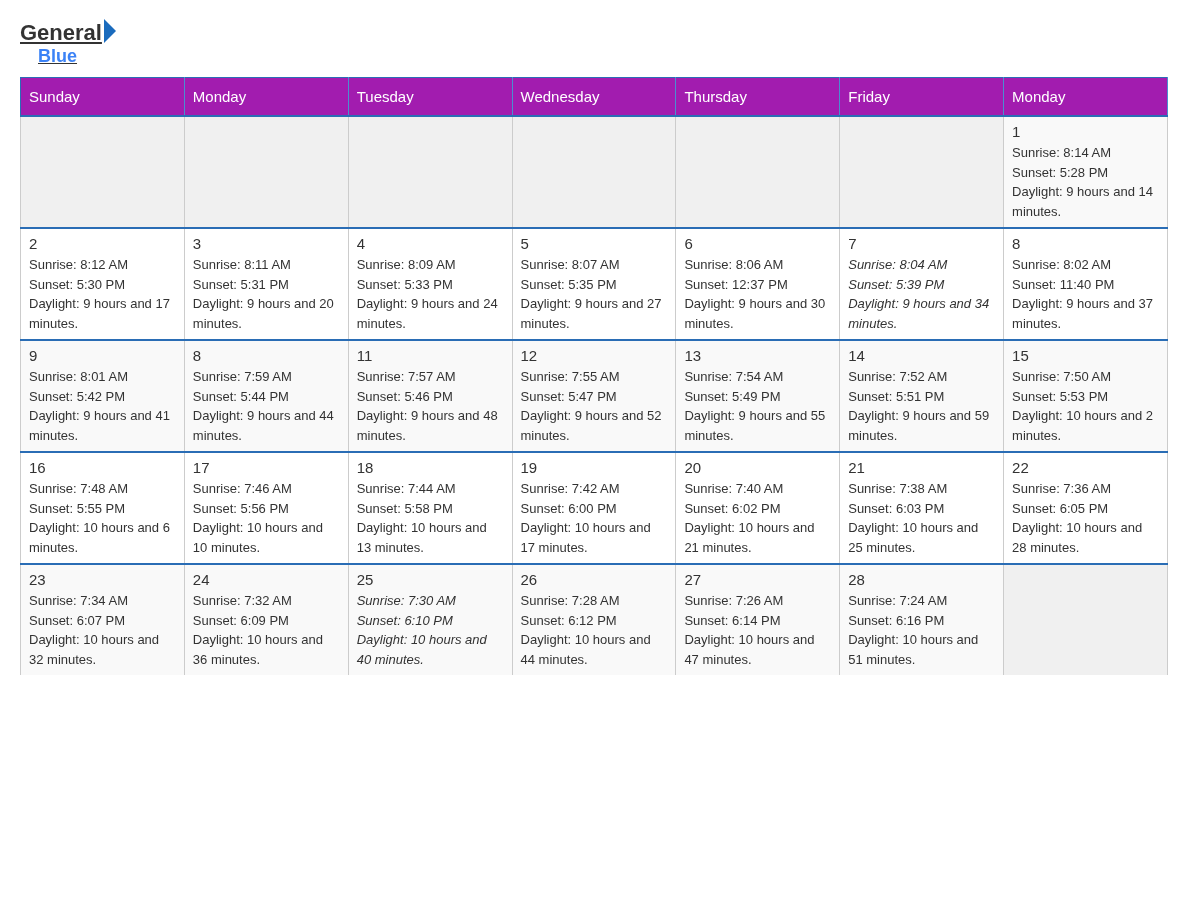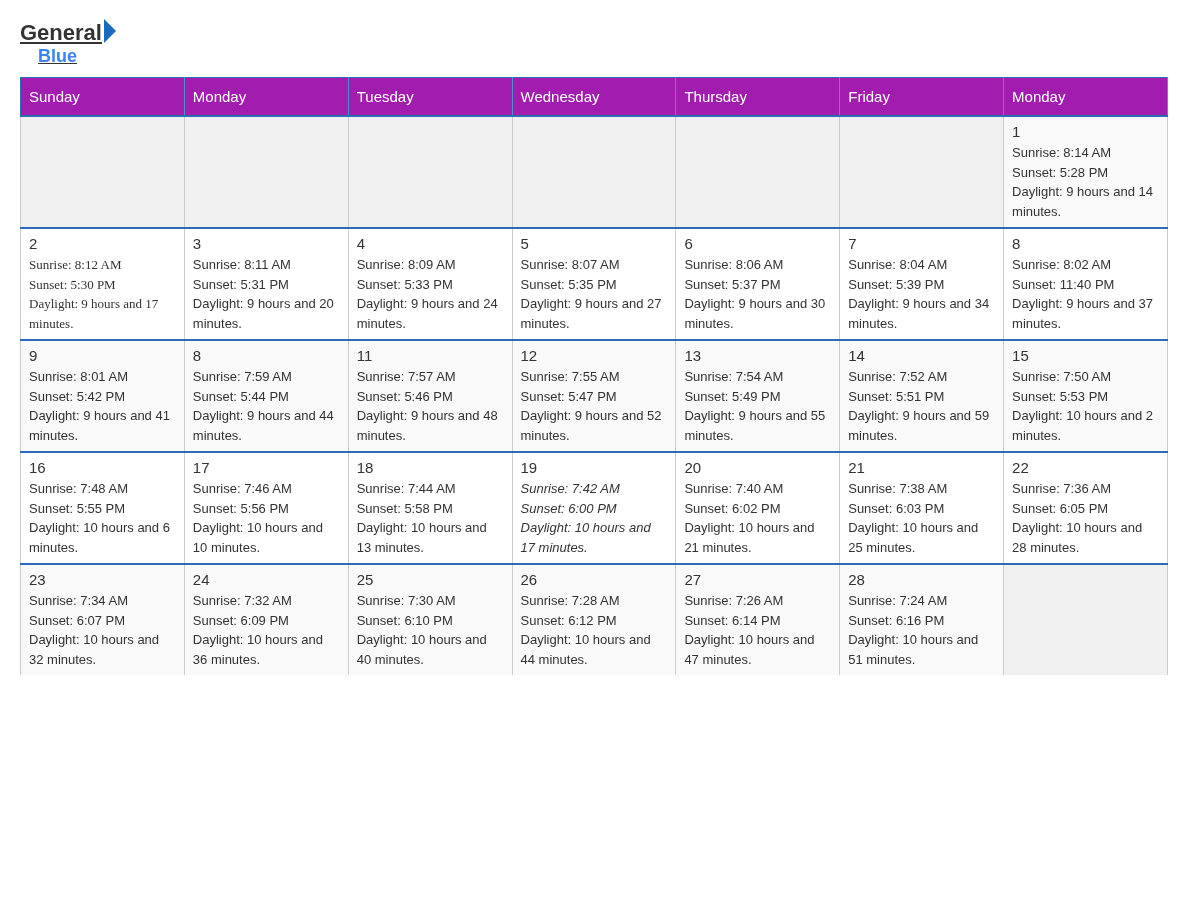--- a/index.html
+++ b/index.html
@@ -149,21 +149,21 @@
         <td>
           <span class="day-num">1</span>
           <div class="day-info" style="white-space: pre-line;">Sunrise: 8:14 AM
 Sunset: 5:28 PM
 Daylight: 9 hours and 14 minutes.</div>
         </td>
       </tr>
       <tr>
         <td>
           <span class="day-num">2</span>
-          <div class="day-info" style="white-space: pre-line; font-family: Liberation Serif, serif;">Sunrise: 8:12 AM
+          <div class="day-info" style="white-space: pre-line;">Sunrise: 8:12 AM
 Sunset: 5:30 PM
 Daylight: 9 hours and 17 minutes.</div>
         </td>
         <td>
           <span class="day-num">3</span>
           <div class="day-info" style="white-space: pre-line;">Sunrise: 8:11 AM
 Sunset: 5:31 PM
 Daylight: 9 hours and 20 minutes.</div>
         </td>
         <td>
@@ -174,26 +174,26 @@
         </td>
         <td>
           <span class="day-num">5</span>
           <div class="day-info" style="white-space: pre-line;">Sunrise: 8:07 AM
 Sunset: 5:35 PM
 Daylight: 9 hours and 27 minutes.</div>
         </td>
         <td>
           <span class="day-num">6</span>
           <div class="day-info" style="white-space: pre-line;">Sunrise: 8:06 AM
-Sunset: 5:37 PM
+Sunset: 12:37 PM
 Daylight: 9 hours and 30 minutes.</div>
         </td>
         <td>
           <span class="day-num">7</span>
-          <div class="day-info" style="white-space: pre-line;">Sunrise: 8:04 AM
+          <div class="day-info" style="white-space: pre-line; font-style: italic;">Sunrise: 8:04 AM
 Sunset: 5:39 PM
 Daylight: 9 hours and 34 minutes.</div>
         </td>
         <td>
           <span class="day-num">8</span>
           <div class="day-info" style="white-space: pre-line;">Sunrise: 8:02 AM
 Sunset: 11:40 PM
 Daylight: 9 hours and 37 minutes.</div>
         </td>
       </tr>
@@ -255,21 +255,21 @@
 Daylight: 10 hours and 10 minutes.</div>
         </td>
         <td>
           <span class="day-num">18</span>
           <div class="day-info" style="white-space: pre-line;">Sunrise: 7:44 AM
 Sunset: 5:58 PM
 Daylight: 10 hours and 13 minutes.</div>
         </td>
         <td>
           <span class="day-num">19</span>
-          <div class="day-info" style="white-space: pre-line; font-style: italic;">Sunrise: 7:42 AM
+          <div class="day-info" style="white-space: pre-line;">Sunrise: 7:42 AM
 Sunset: 6:00 PM
 Daylight: 10 hours and 17 minutes.</div>
         </td>
         <td>
           <span class="day-num">20</span>
           <div class="day-info" style="white-space: pre-line;">Sunrise: 7:40 AM
 Sunset: 6:02 PM
 Daylight: 10 hours and 21 minutes.</div>
         </td>
         <td>
@@ -293,21 +293,21 @@
 Daylight: 10 hours and 32 minutes.</div>
         </td>
         <td>
           <span class="day-num">24</span>
           <div class="day-info" style="white-space: pre-line;">Sunrise: 7:32 AM
 Sunset: 6:09 PM
 Daylight: 10 hours and 36 minutes.</div>
         </td>
         <td>
           <span class="day-num">25</span>
-          <div class="day-info" style="white-space: pre-line;">Sunrise: 7:30 AM
+          <div class="day-info" style="white-space: pre-line; font-style: italic;">Sunrise: 7:30 AM
 Sunset: 6:10 PM
 Daylight: 10 hours and 40 minutes.</div>
         </td>
         <td>
           <span class="day-num">26</span>
           <div class="day-info" style="white-space: pre-line;">Sunrise: 7:28 AM
 Sunset: 6:12 PM
 Daylight: 10 hours and 44 minutes.</div>
         </td>
         <td>

